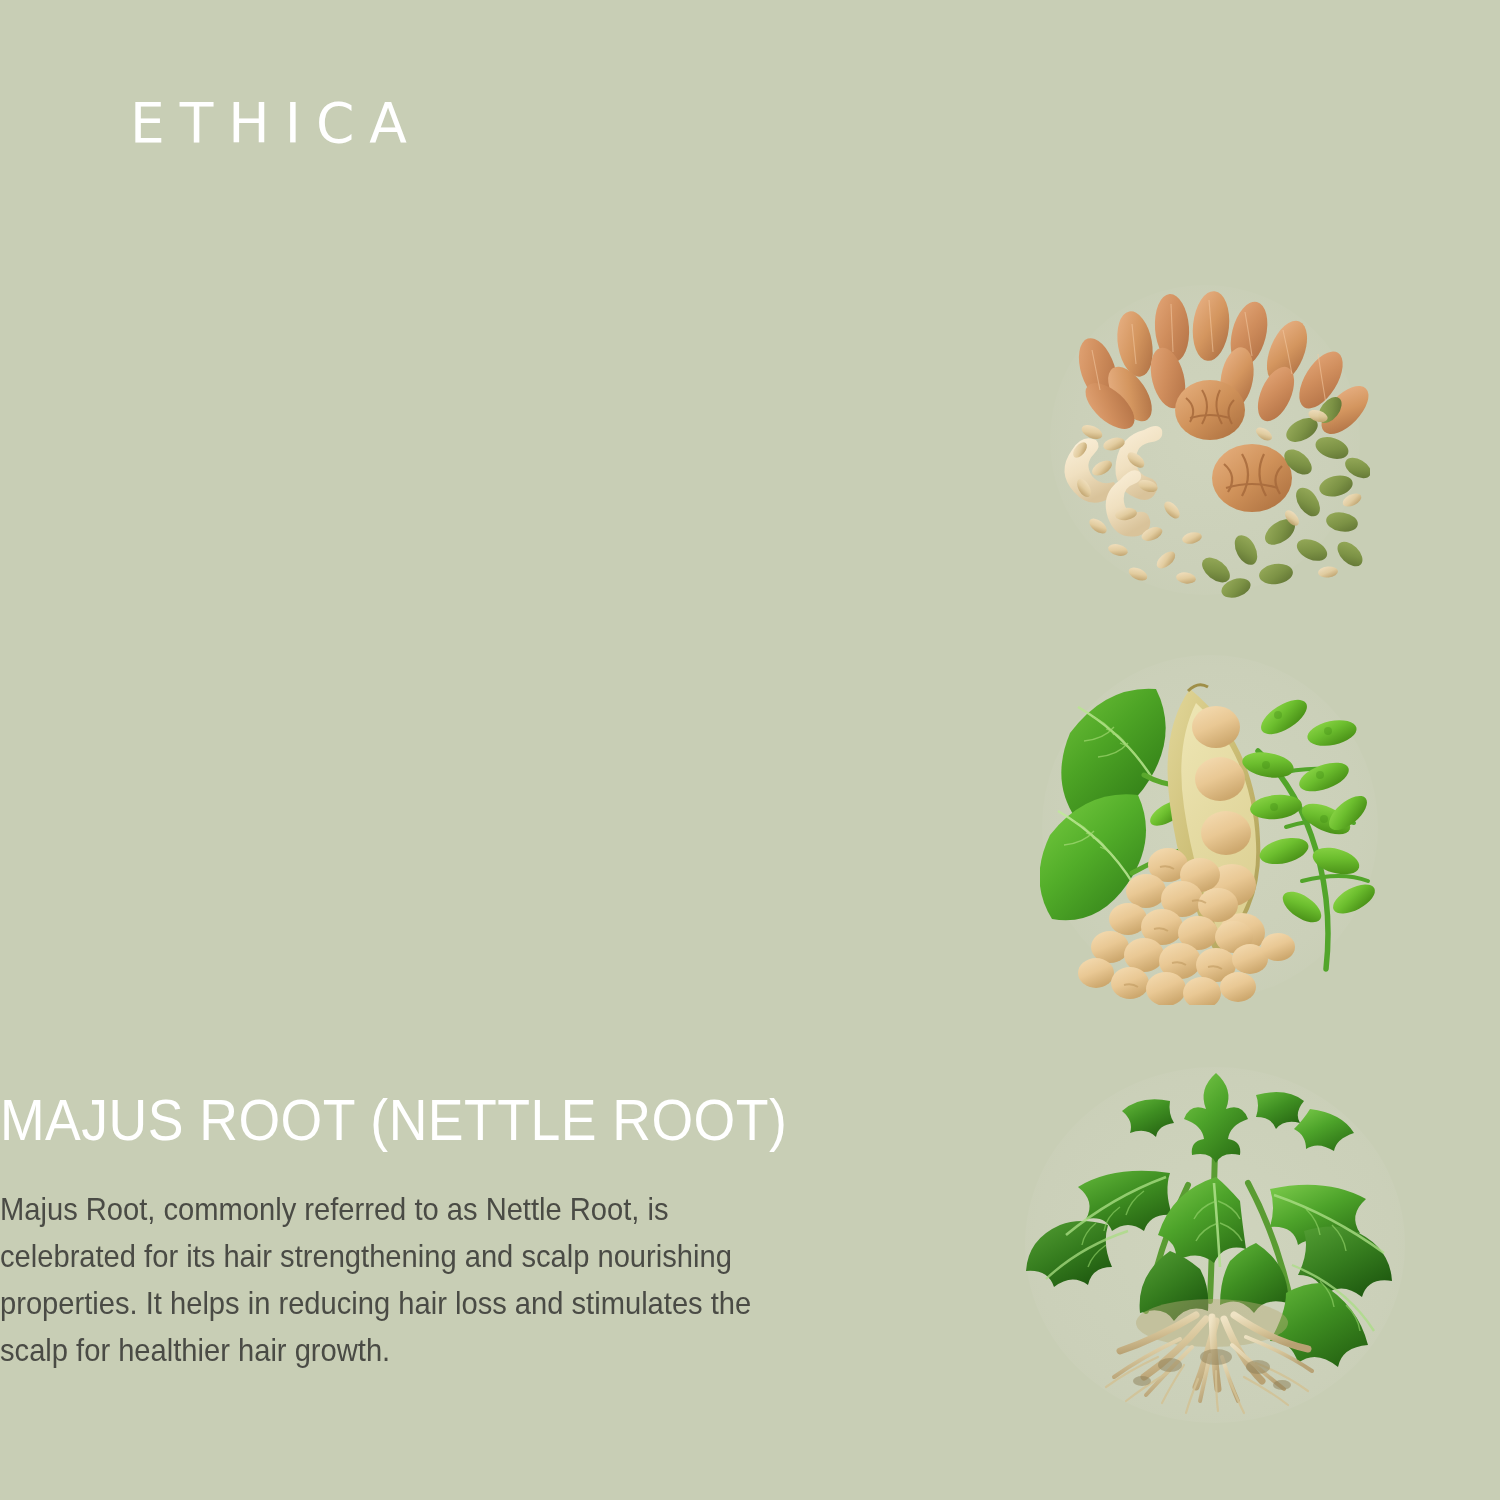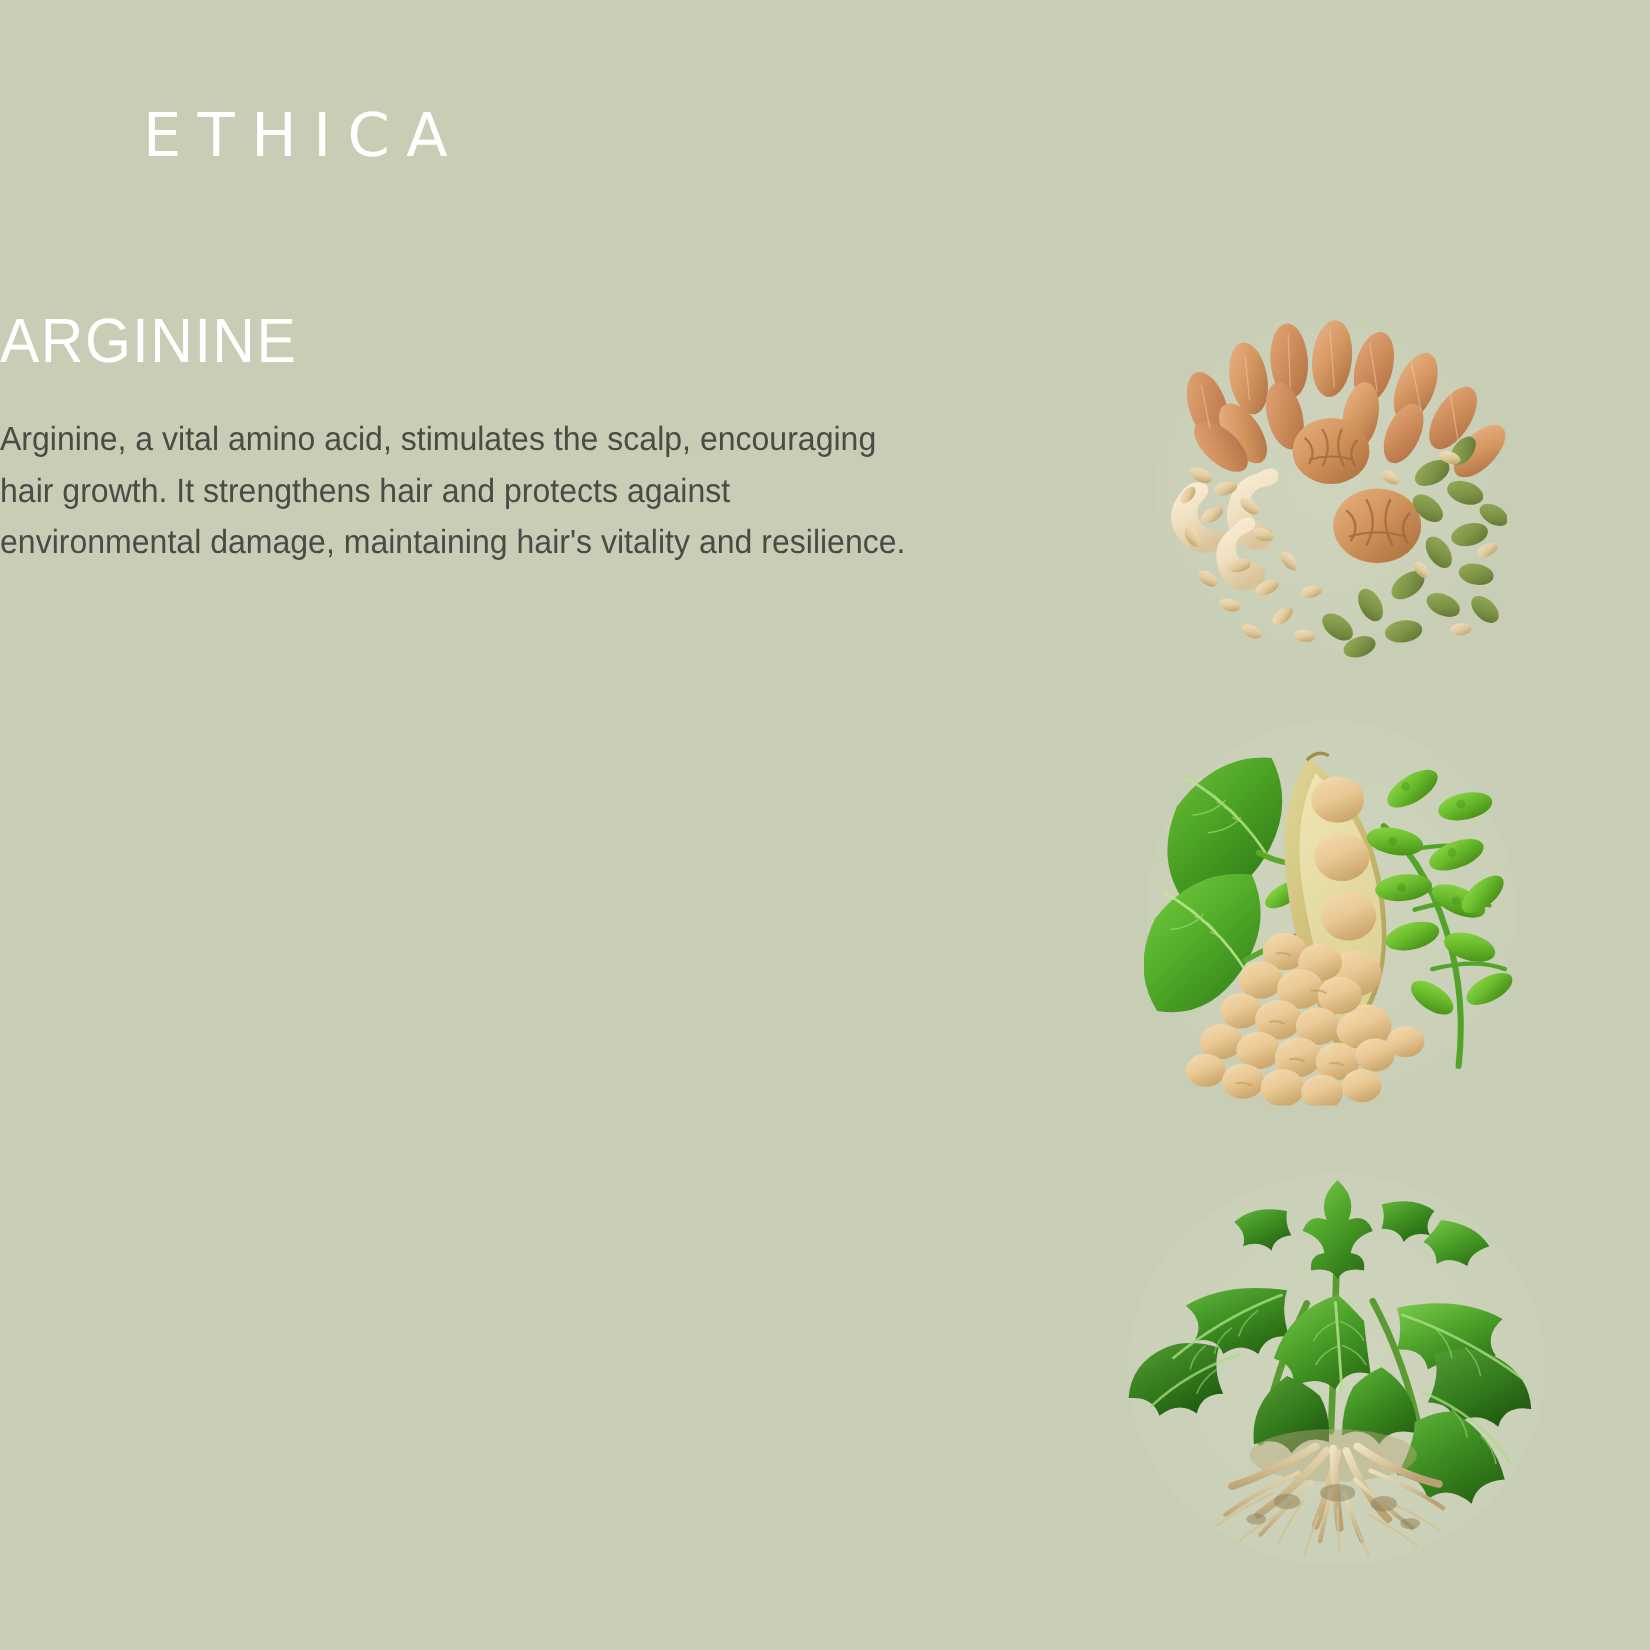--- a/index.html
+++ b/index.html
@@ -105,24 +105,20 @@
   #art-soy    { left: 1040px; top: 655px;  width: 340px; height: 350px; }
   #art-nettle { left: 1020px; top: 1065px; width: 390px; height: 360px; }
 </style>
 </head>
 <body>
 
 <div id="page">
 
   <div class="brand">ETHICA</div>
 
-  <div class="text-col" id="sec-arginine">
-    <h2 class="section-title">ARGININE</h2>
-    <p class="section-body">Arginine, a vital amino acid, stimulates the scalp, encouraging hair growth. It strengthens hair and protects against environmental damage, maintaining hair's vitality and resilience.</p>
-  </div>
 
   <div class="art" id="art-nuts">
     <svg viewBox="0 0 330 318" width="330" height="318" aria-hidden="true">
       <defs>
         <radialGradient id="nutGlow" cx="50%" cy="50%" r="58%">
           <stop offset="0%" stop-color="#cfd4bd"></stop>
           <stop offset="72%" stop-color="#cbd0b9"></stop>
           <stop offset="100%" stop-color="#c8ceb5"></stop>
         </radialGradient>
         <linearGradient id="almond" x1="0" y1="0" x2="1" y2="1">
@@ -396,20 +392,24 @@
         <path d="M120 212 q8 -2 14 2"></path>
           <path d="M152 246 q8 -2 14 2"></path>
         <path d="M114 274 q8 -2 14 2"></path>
           <path d="M132 308 q8 -2 14 2"></path>
         <path d="M168 312 q8 -2 14 2"></path>
           <path d="M84 330 q8 -2 14 2"></path>
       </g>
     </svg>
   </div>
 
+  <div class="text-col" id="sec-majus">
+    <h2 class="section-title">MAJUS ROOT (NETTLE ROOT)</h2>
+    <p class="section-body">Majus Root, commonly referred to as Nettle Root, is celebrated for its hair strengthening and scalp nourishing properties. It helps in reducing hair loss and stimulates the scalp for healthier hair growth.</p>
+  </div>
 
   <div class="art" id="art-nettle">
     <svg viewBox="0 0 390 360" width="390" height="360" aria-hidden="true">
       <defs>
         <radialGradient id="netGlow" cx="50%" cy="50%" r="62%">
           <stop offset="0%" stop-color="#cfd4bd"></stop>
           <stop offset="76%" stop-color="#cbd0b9"></stop>
           <stop offset="100%" stop-color="#c8ceb5"></stop>
         </radialGradient>
         <linearGradient id="netLeafA" x1="0" y1="0" x2="0.7" y2="1">

